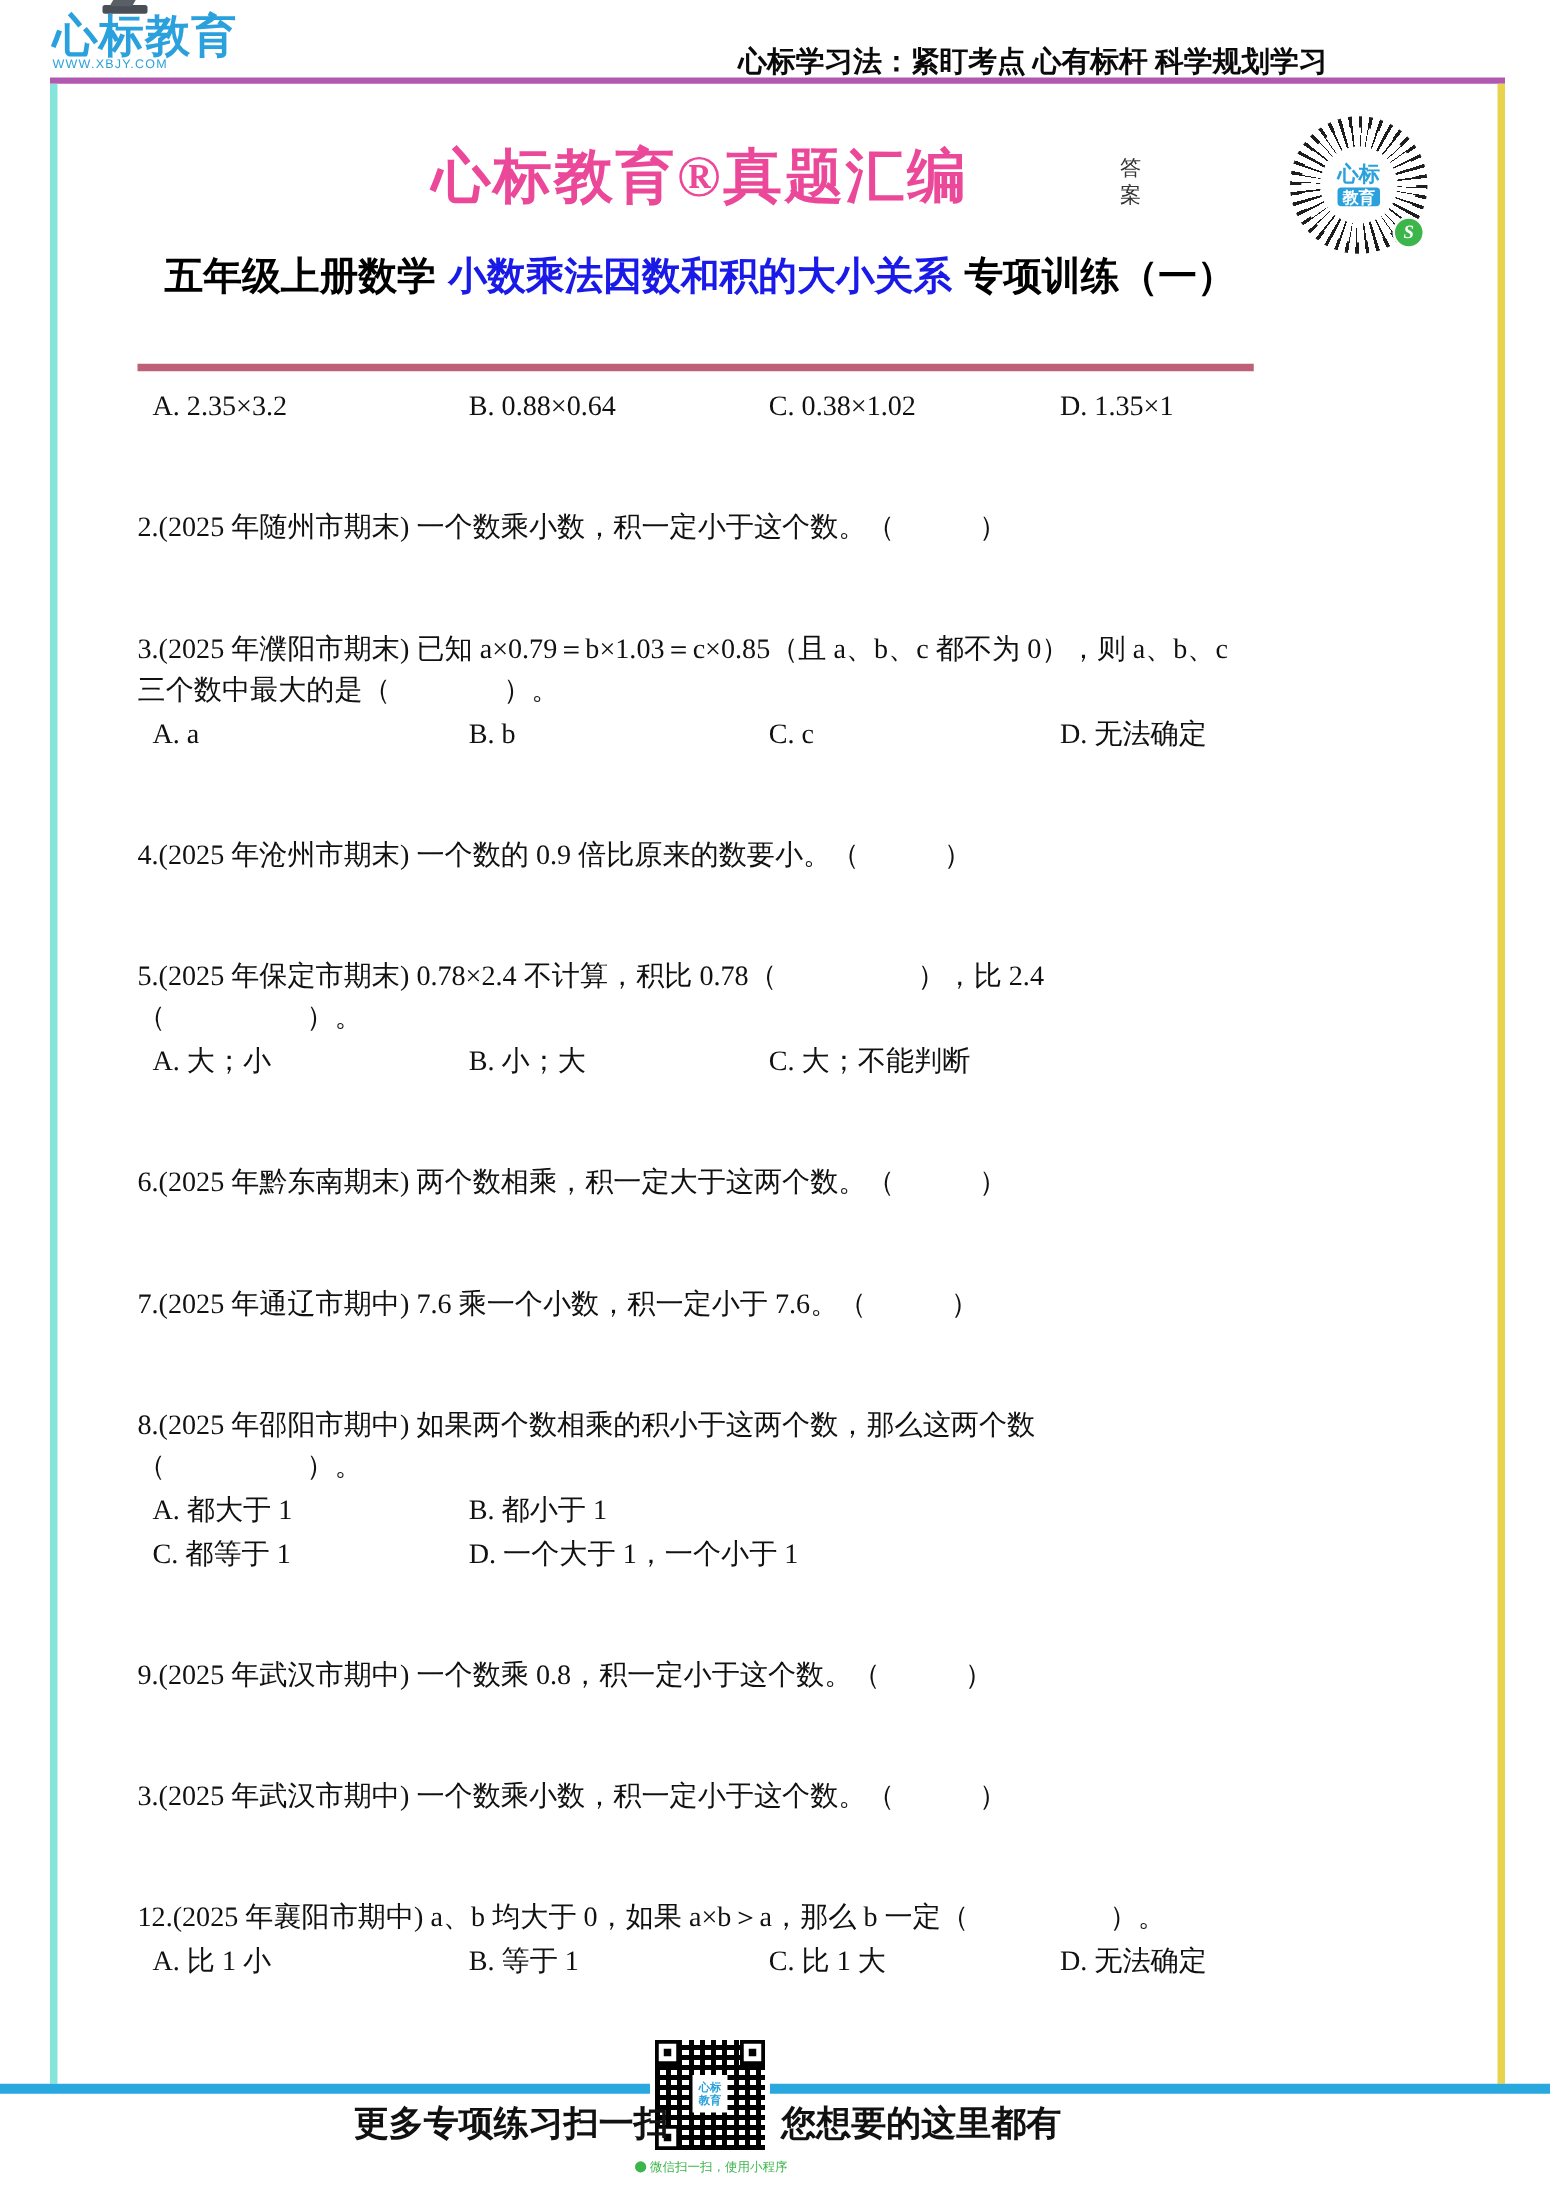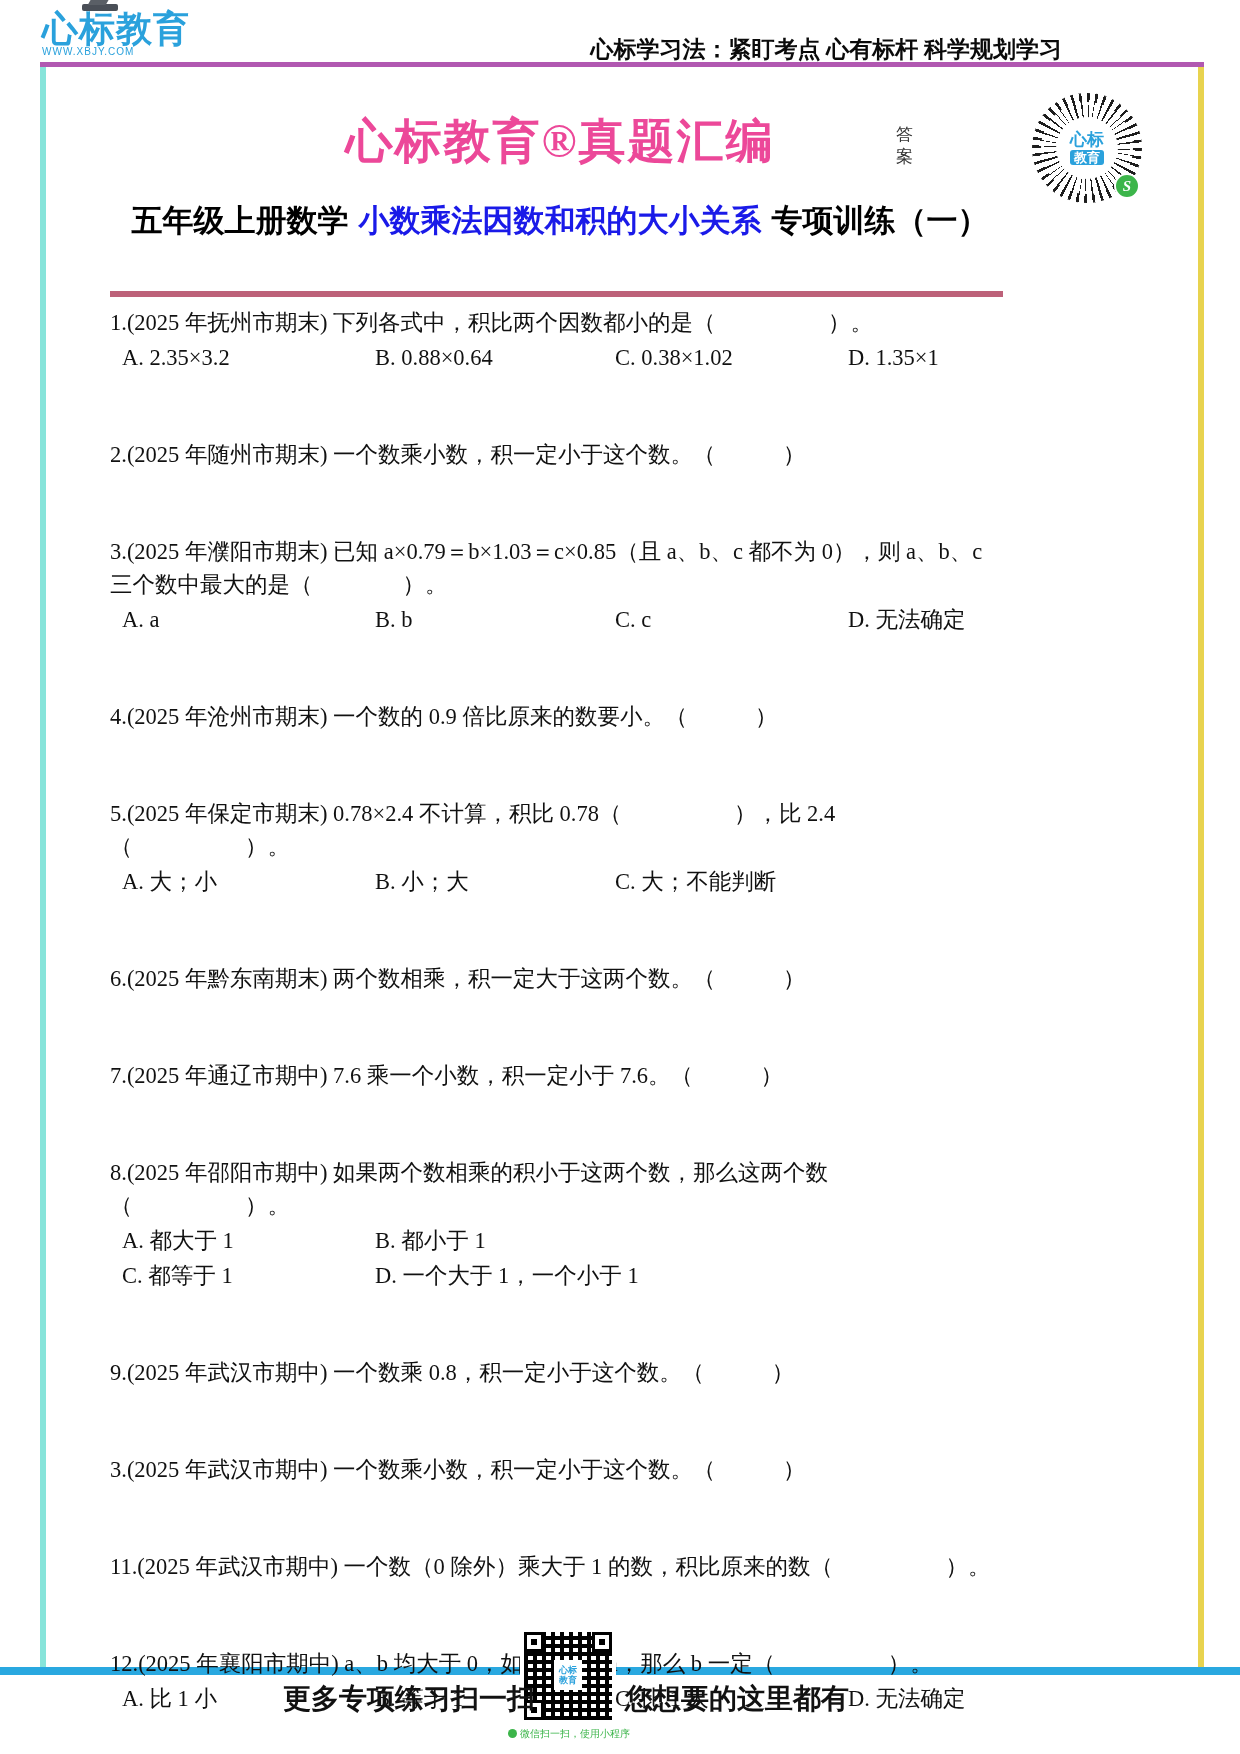--- a/index.html
+++ b/index.html
@@ -131,21 +131,20 @@
     <div class="qr-wx">S</div>
   </div>
 
   <div class="subtitle">
     <span>五年级上册数学</span><span class="hl">小数乘法因数和积的大小关系</span><span>专项训练（一）</span>
   </div>
   <div class="divider-pink"></div>
 
   <div class="questions" id="questions">
       <div class="question">
-        <div class="stem">1.(2025 年抚州市期末) 下列各式中，积比两个因数都小的是（　　　　　）。</div>
         <div class="opt-row">
           <span class="opt">A. 2.35×3.2</span>
           <span class="opt">B. 0.88×0.64</span>
           <span class="opt">C. 0.38×1.02</span>
           <span class="opt">D. 1.35×1</span>
         </div>
       </div>
       <div class="question">
         <div class="stem">2.(2025 年随州市期末) 一个数乘小数，积一定小于这个数。（　　　）</div>
       </div>
@@ -184,23 +183,20 @@
         <div class="opt-row">
           <span class="opt">C. 都等于 1</span>
           <span class="opt">D. 一个大于 1，一个小于 1</span>
         </div>
       </div>
       <div class="question">
         <div class="stem">9.(2025 年武汉市期中) 一个数乘 0.8，积一定小于这个数。（　　　）</div>
       </div>
       <div class="question">
         <div class="stem">3.(2025 年武汉市期中) 一个数乘小数，积一定小于这个数。（　　　）</div>
-      </div>
-      <div class="question">
-        <div class="stem">11.(2025 年武汉市期中) 一个数（0 除外）乘大于 1 的数，积比原来的数（　　　　　）。</div>
       </div>
       <div class="question">
         <div class="stem">12.(2025 年襄阳市期中) a、b 均大于 0，如果 a×b＞a，那么 b 一定（　　　　　）。</div>
         <div class="opt-row">
           <span class="opt">A. 比 1 小</span>
           <span class="opt">B. 等于 1</span>
           <span class="opt">C. 比 1 大</span>
           <span class="opt">D. 无法确定</span>
         </div>
       </div>

